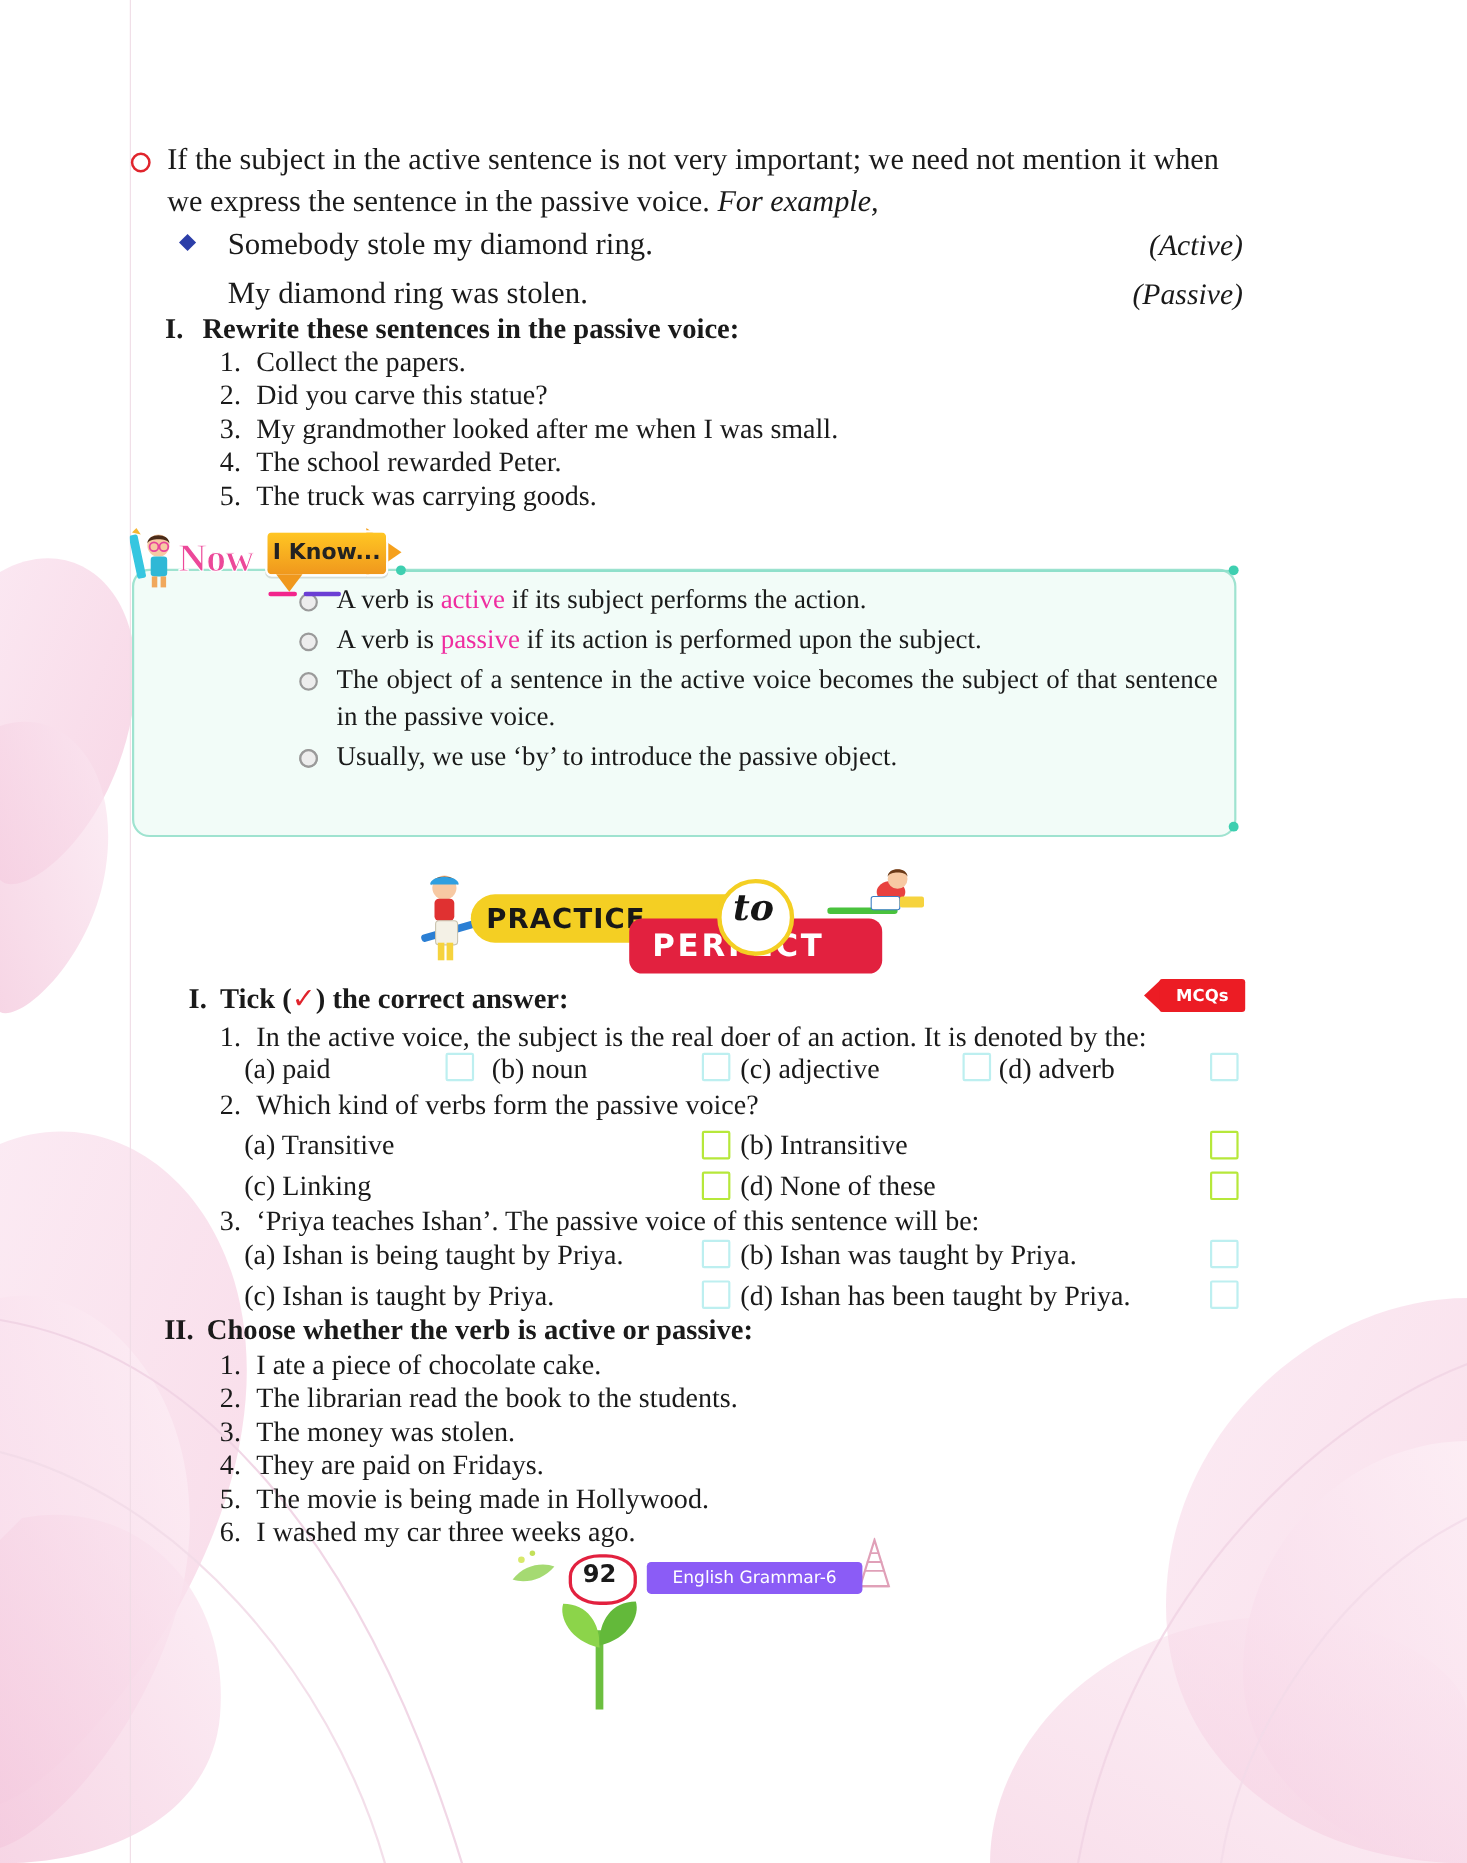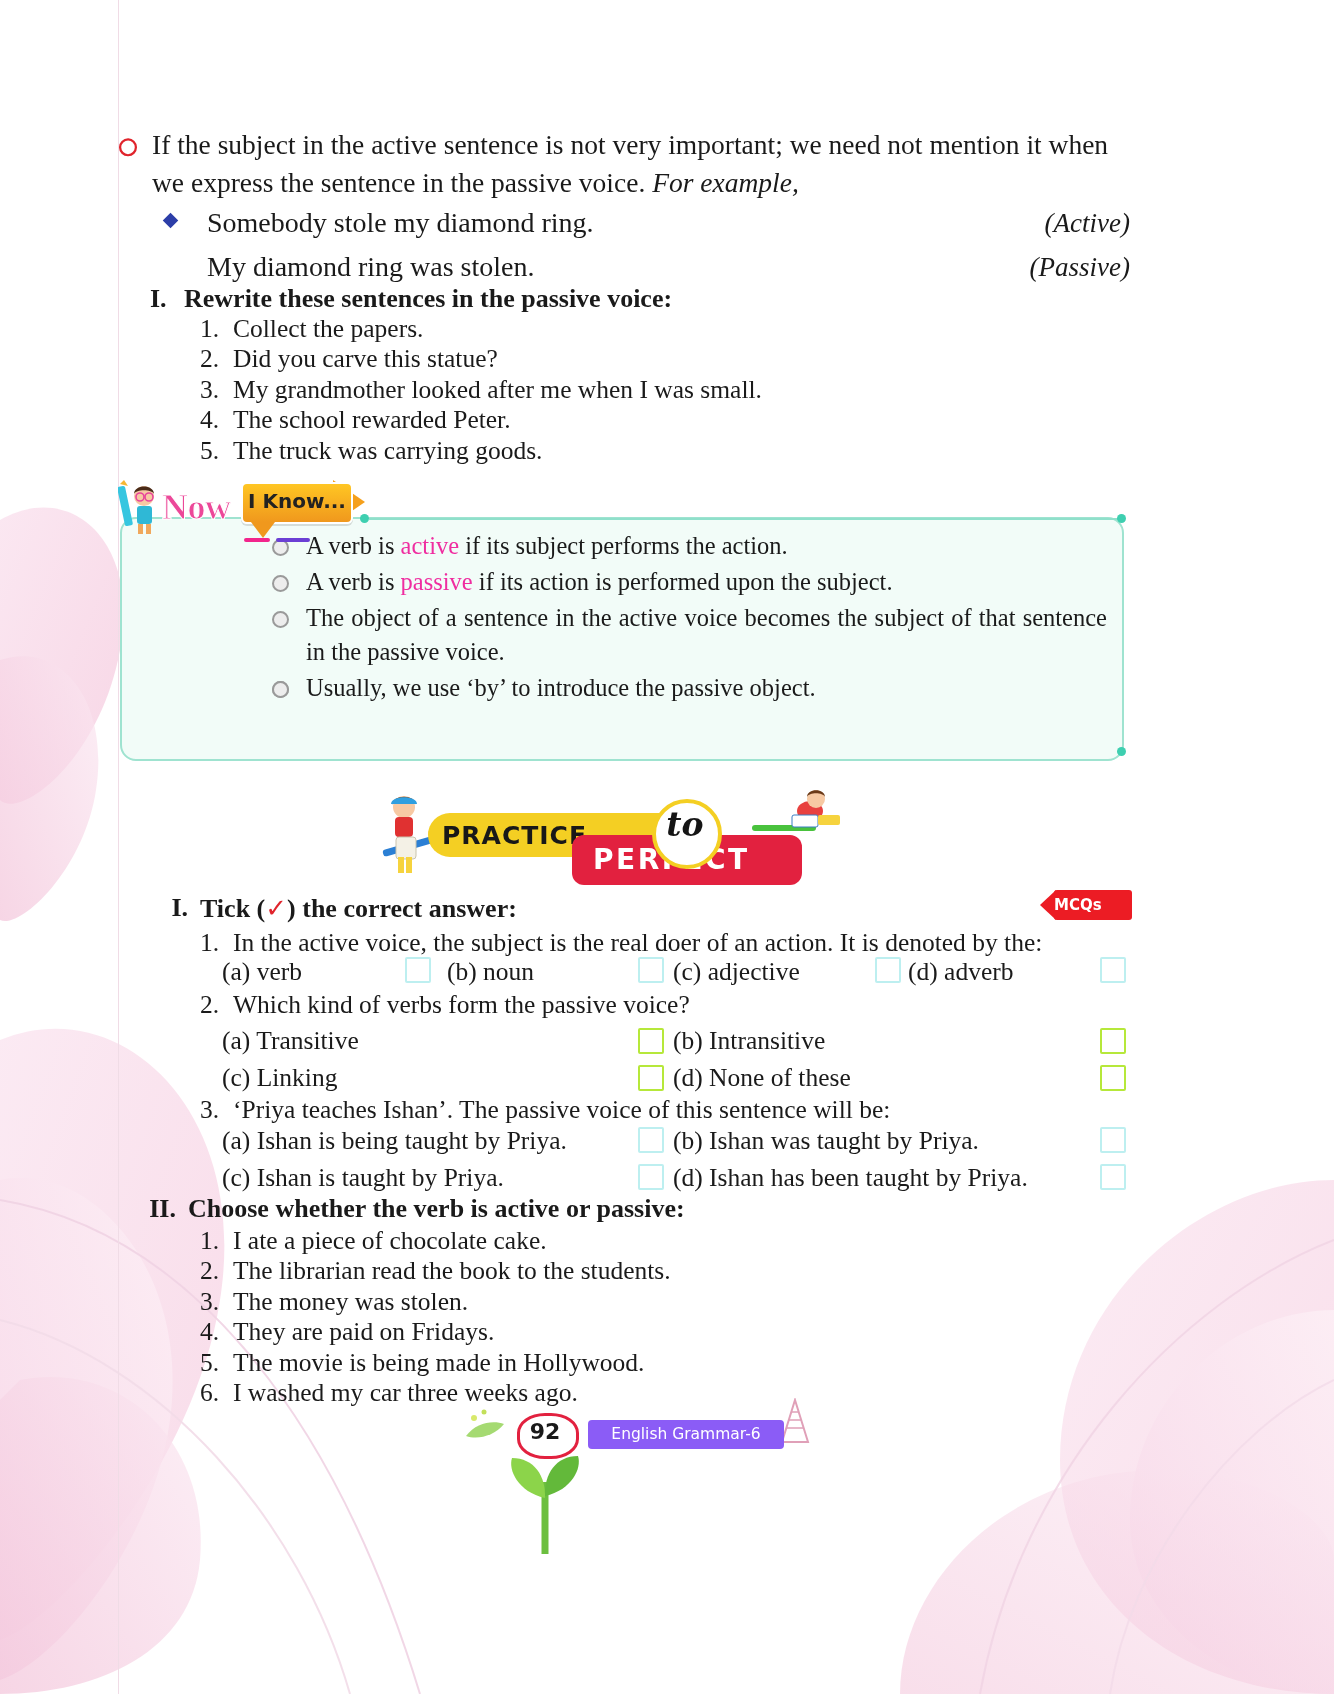--- a/index.html
+++ b/index.html
@@ -140,21 +140,21 @@
   .mcq-body{
     position:absolute;left:14px;top:0;width:78px;height:30px;background:#ec1c24;
     border-radius:3px;
   }
   .mcq-arrow{
     position:absolute;left:0;top:0;width:0;height:0;
     border-top:15px solid transparent;border-bottom:15px solid transparent;
     border-right:16px solid #ec1c24;
   }
   .mcq-text{
-    position:absolute;left:14px;top:0;width:78px;height:30px;line-height:30px;
+    position:absolute;left:14px;top:0;width:78px;height:30px;line-height:30px;text-align:center;
     font-family:"DejaVu Sans",sans-serif;font-weight:bold;font-size:15px;color:#fff;
   }
 
   
   .sec-head{
     position:absolute;width:990px;font-size:26px;font-weight:bold;line-height:30px;
   }
   .sec-head .rn{position:absolute;left:0;width:40px;text-align:right;}
   .sec-head .hd{margin-left:52px;display:block;}
   .tick{color:#e0242c;font-family:"DejaVu Sans",sans-serif;}
@@ -349,21 +349,21 @@
     <span class="rn">I.</span>
     <span class="hd">
       <span>Tick (</span><span class="tick">✓</span><span>) the correct answer:</span>
     </span>
   </div>
 
   <div class="q" style="left:185px;top:928px;width:950px;">
     <span class="qn">1.</span>
     <span class="qt">In the active voice, the subject is the real doer of an action. It is denoted by the:</span>
   </div>
-  <div class="opt" style="left:222px;top:957px;"><span>(a) verb</span></div>
+  <div class="opt" style="left:222px;top:957px;"><span>(a) paid</span></div>
   <div class="cbox" style="left:405px;top:957px;"></div>
   <div class="opt" style="left:447px;top:957px;"><span>(b) noun</span></div>
   <div class="cbox" style="left:638px;top:957px;"></div>
   <div class="opt" style="left:673px;top:957px;"><span>(c) adjective</span></div>
   <div class="cbox" style="left:875px;top:957px;"></div>
   <div class="opt" style="left:908px;top:957px;"><span>(d) adverb</span></div>
   <div class="cbox" style="left:1100px;top:957px;"></div>
 
   <div class="q" style="left:185px;top:990px;width:950px;">
     <span class="qn">2.</span>

